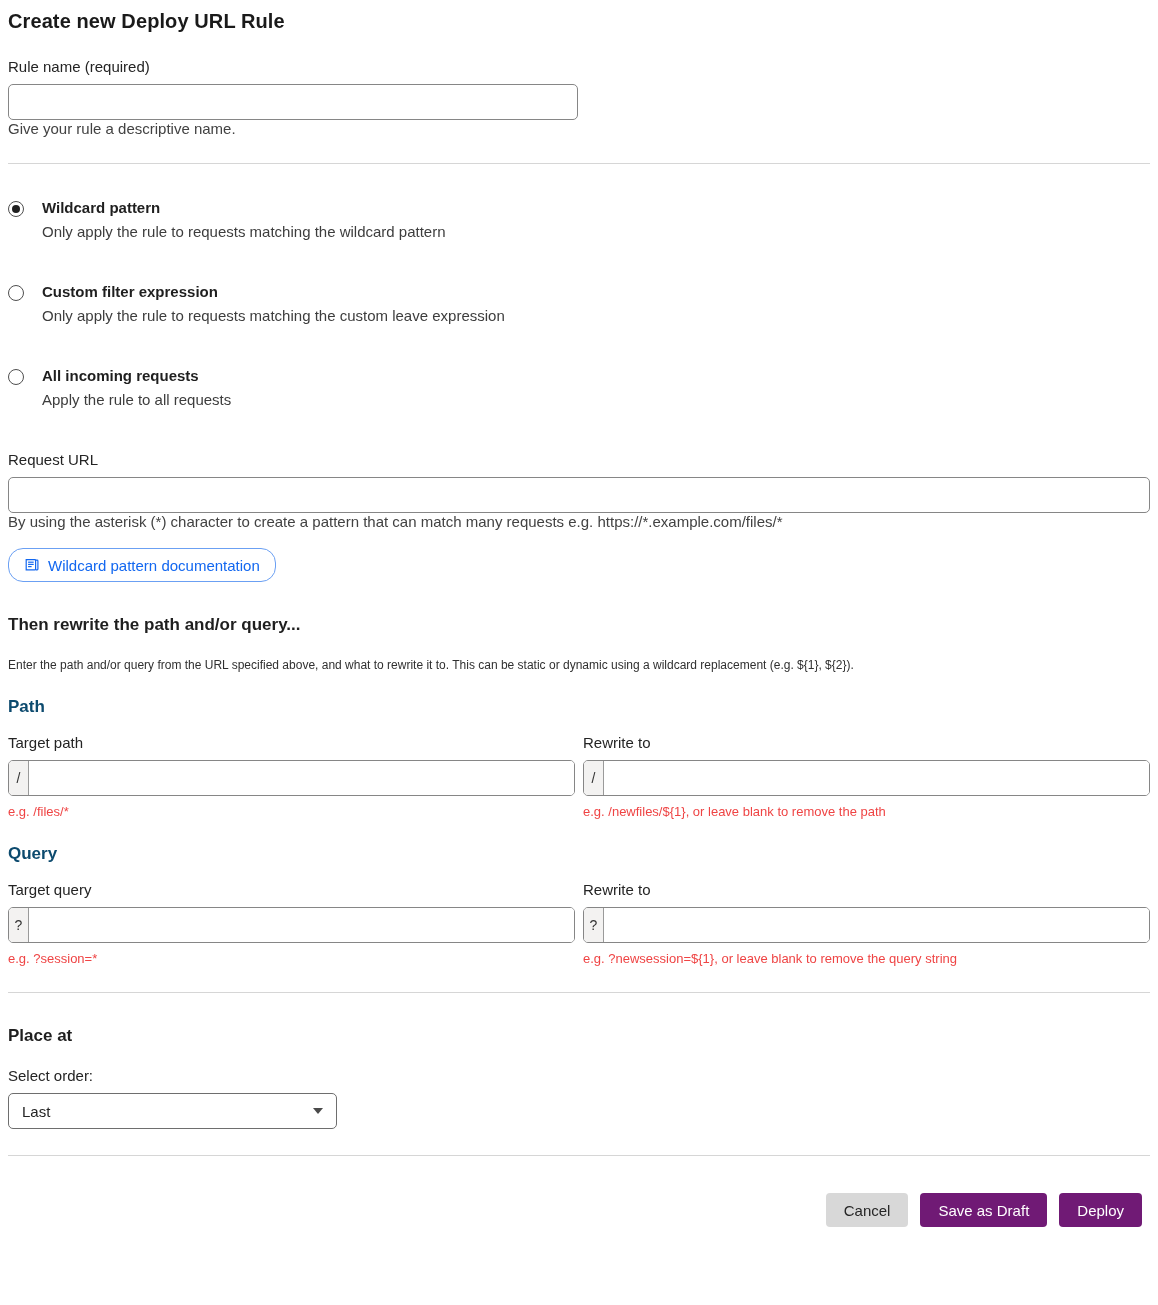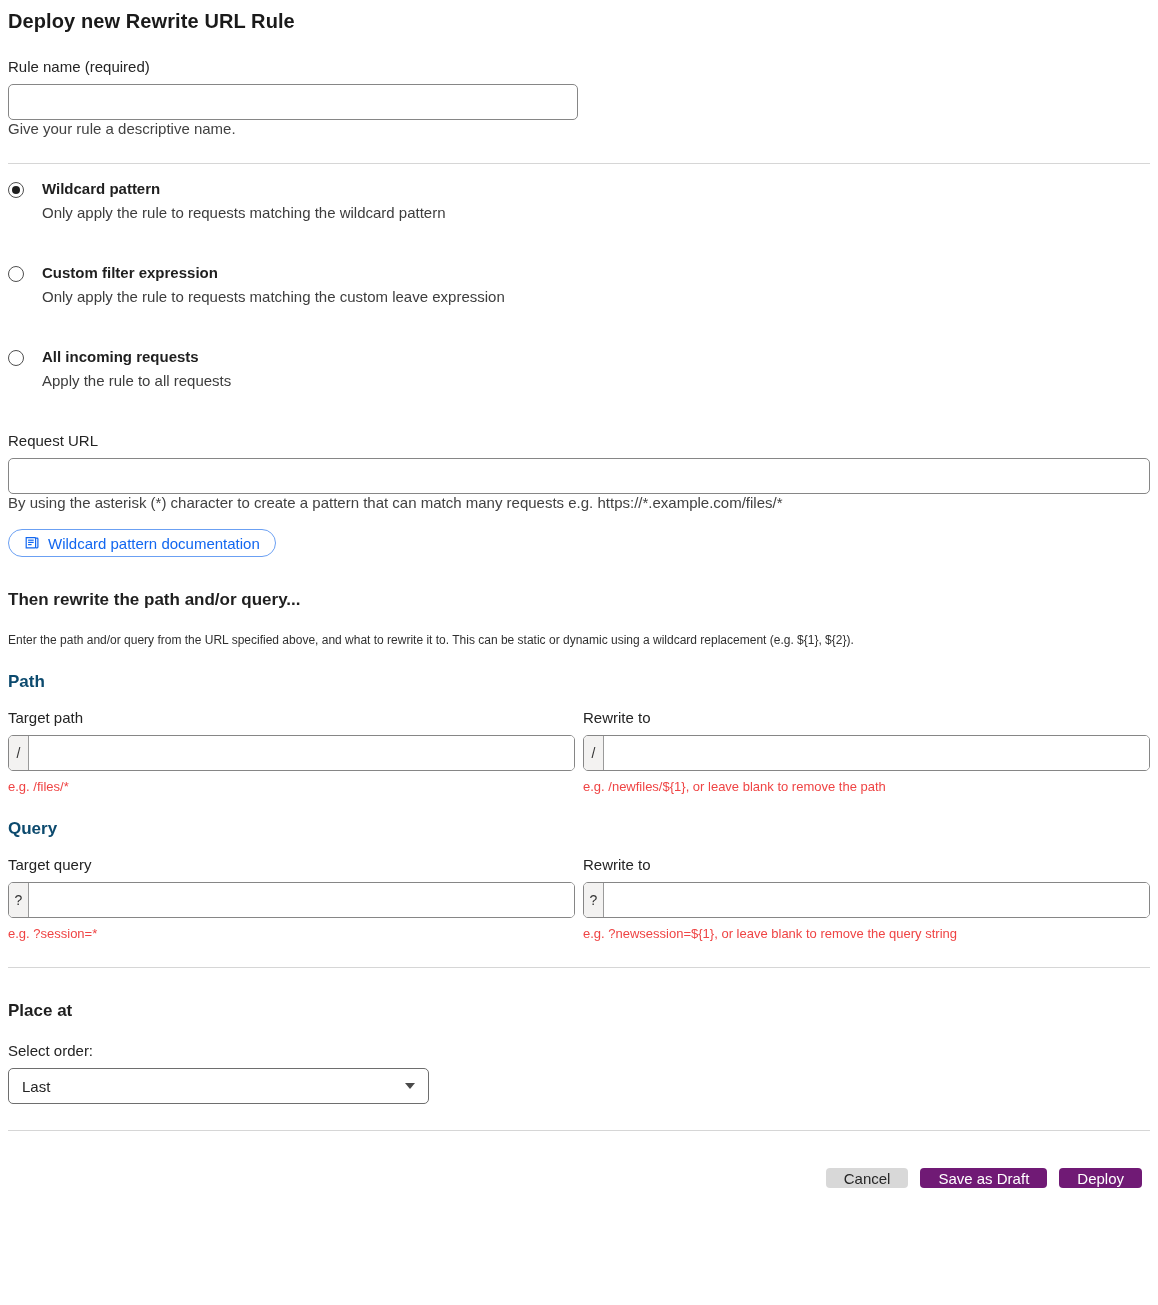--- a/index.html
+++ b/index.html
@@ -54,21 +54,21 @@
   }
 
   .section-heading {
     font-size: 17px;
     font-weight: 700;
     color: #1f1f1f;
     margin: 33px 0 0 0;
   }
 
   .radio-option { display: flex; align-items: flex-start; margin-top: 43px; cursor: pointer; }
-  .radio-option.first { margin-top: 16px; }
+  .radio-option.first { margin-top: 35px; }
   .radio-circle {
     flex: none;
     width: 16px; height: 16px;
     border: 1px solid #4f4f4f;
     border-radius: 50%;
     margin-top: 2px;
     position: relative;
     background: #fff;
   }
   .radio-circle.checked::after {
@@ -83,21 +83,21 @@
   .radio-desc { font-size: 15px; color: #3d3d3d; margin-top: 7px; }
 
   .request-url-block { margin-top: 43px; }
 
   .doc-btn {
     display: inline-flex;
     align-items: center;
     gap: 8px;
     margin-top: 18px;
     height: 28px;
-    padding: 10px 15px;
+    padding: 16px 15px;
     background: #ffffff;
     border: 1px solid #6ba0f3;
     border-radius: 15px;
     color: #1267f0;
     font-size: 15px;
     font-family: inherit;
     cursor: pointer;
   }
   .doc-btn svg { display: block; }
 
@@ -152,21 +152,21 @@
     min-width: 0;
   }
   .eg-helper {
     font-size: 13px;
     color: #ef4444;
     margin-top: 8px;
   }
 
   .order-label { margin-top: 21px; }
   .select-box {
-    width: 421px;
+    width: 329px;
     height: 36px;
     border: 1px solid #6e6e6e;
     border-radius: 5px;
     display: flex;
     align-items: center;
     justify-content: space-between;
     padding: 0 13px;
     font-size: 15px;
     color: #242424;
     background: #fff;
@@ -179,40 +179,40 @@
     border-top: 6px solid #4a4a4a;
   }
 
   .footer {
     display: flex;
     justify-content: flex-end;
     gap: 12px;
     padding: 37px 8px 12px 0;
   }
   .btn {
-    height: 20px;
+    height: 34px;
     border: none;
     border-radius: 4px;
     font-size: 15px;
     font-family: inherit;
     padding: 0 18px;
     cursor: pointer;
   }
   .btn-cancel { background: #d8d8d8; color: #262626; }
   .btn-primary { background: #701a75; color: #ffffff; }
 
   .mt-hr-query { margin-top: 45px; }
   .mt-hr-footer { margin-top: 38px; }
 </style>
 </head>
 <body>
 
 <div class="container">
 
-  <h1 class="page-title">Deploy new Rewrite URL Rule</h1>
+  <h1 class="page-title">Create new Deploy URL Rule</h1>
 
   <div>
     <label class="field-label">Rule name (required)</label>
     <input class="text-input rule-name-input" type="text" value="" style="">
     <div class="helper">Give your rule a descriptive name.</div>
   </div>
 
   <hr class="divider">
 
 

